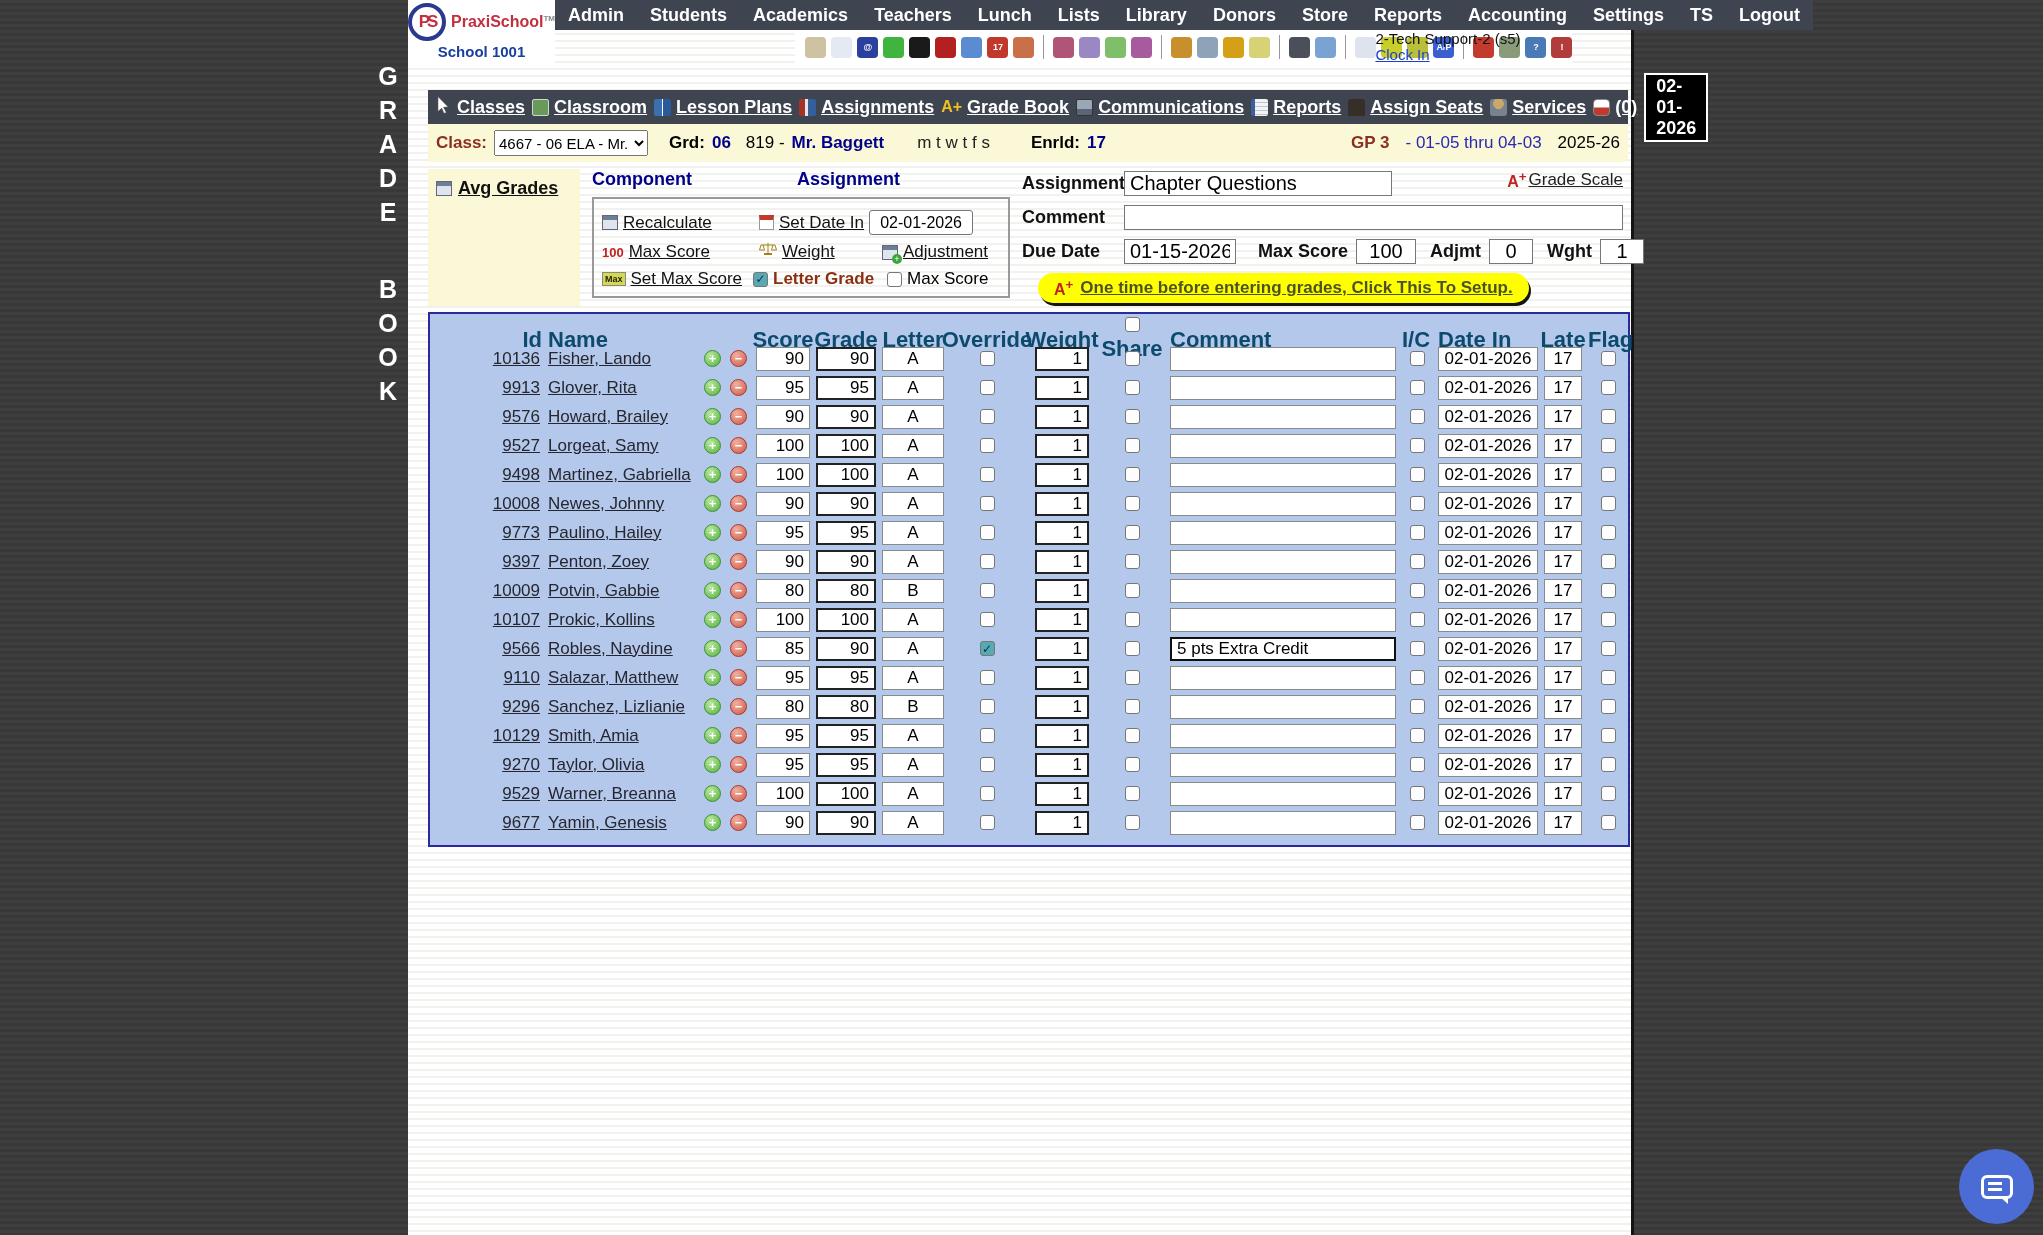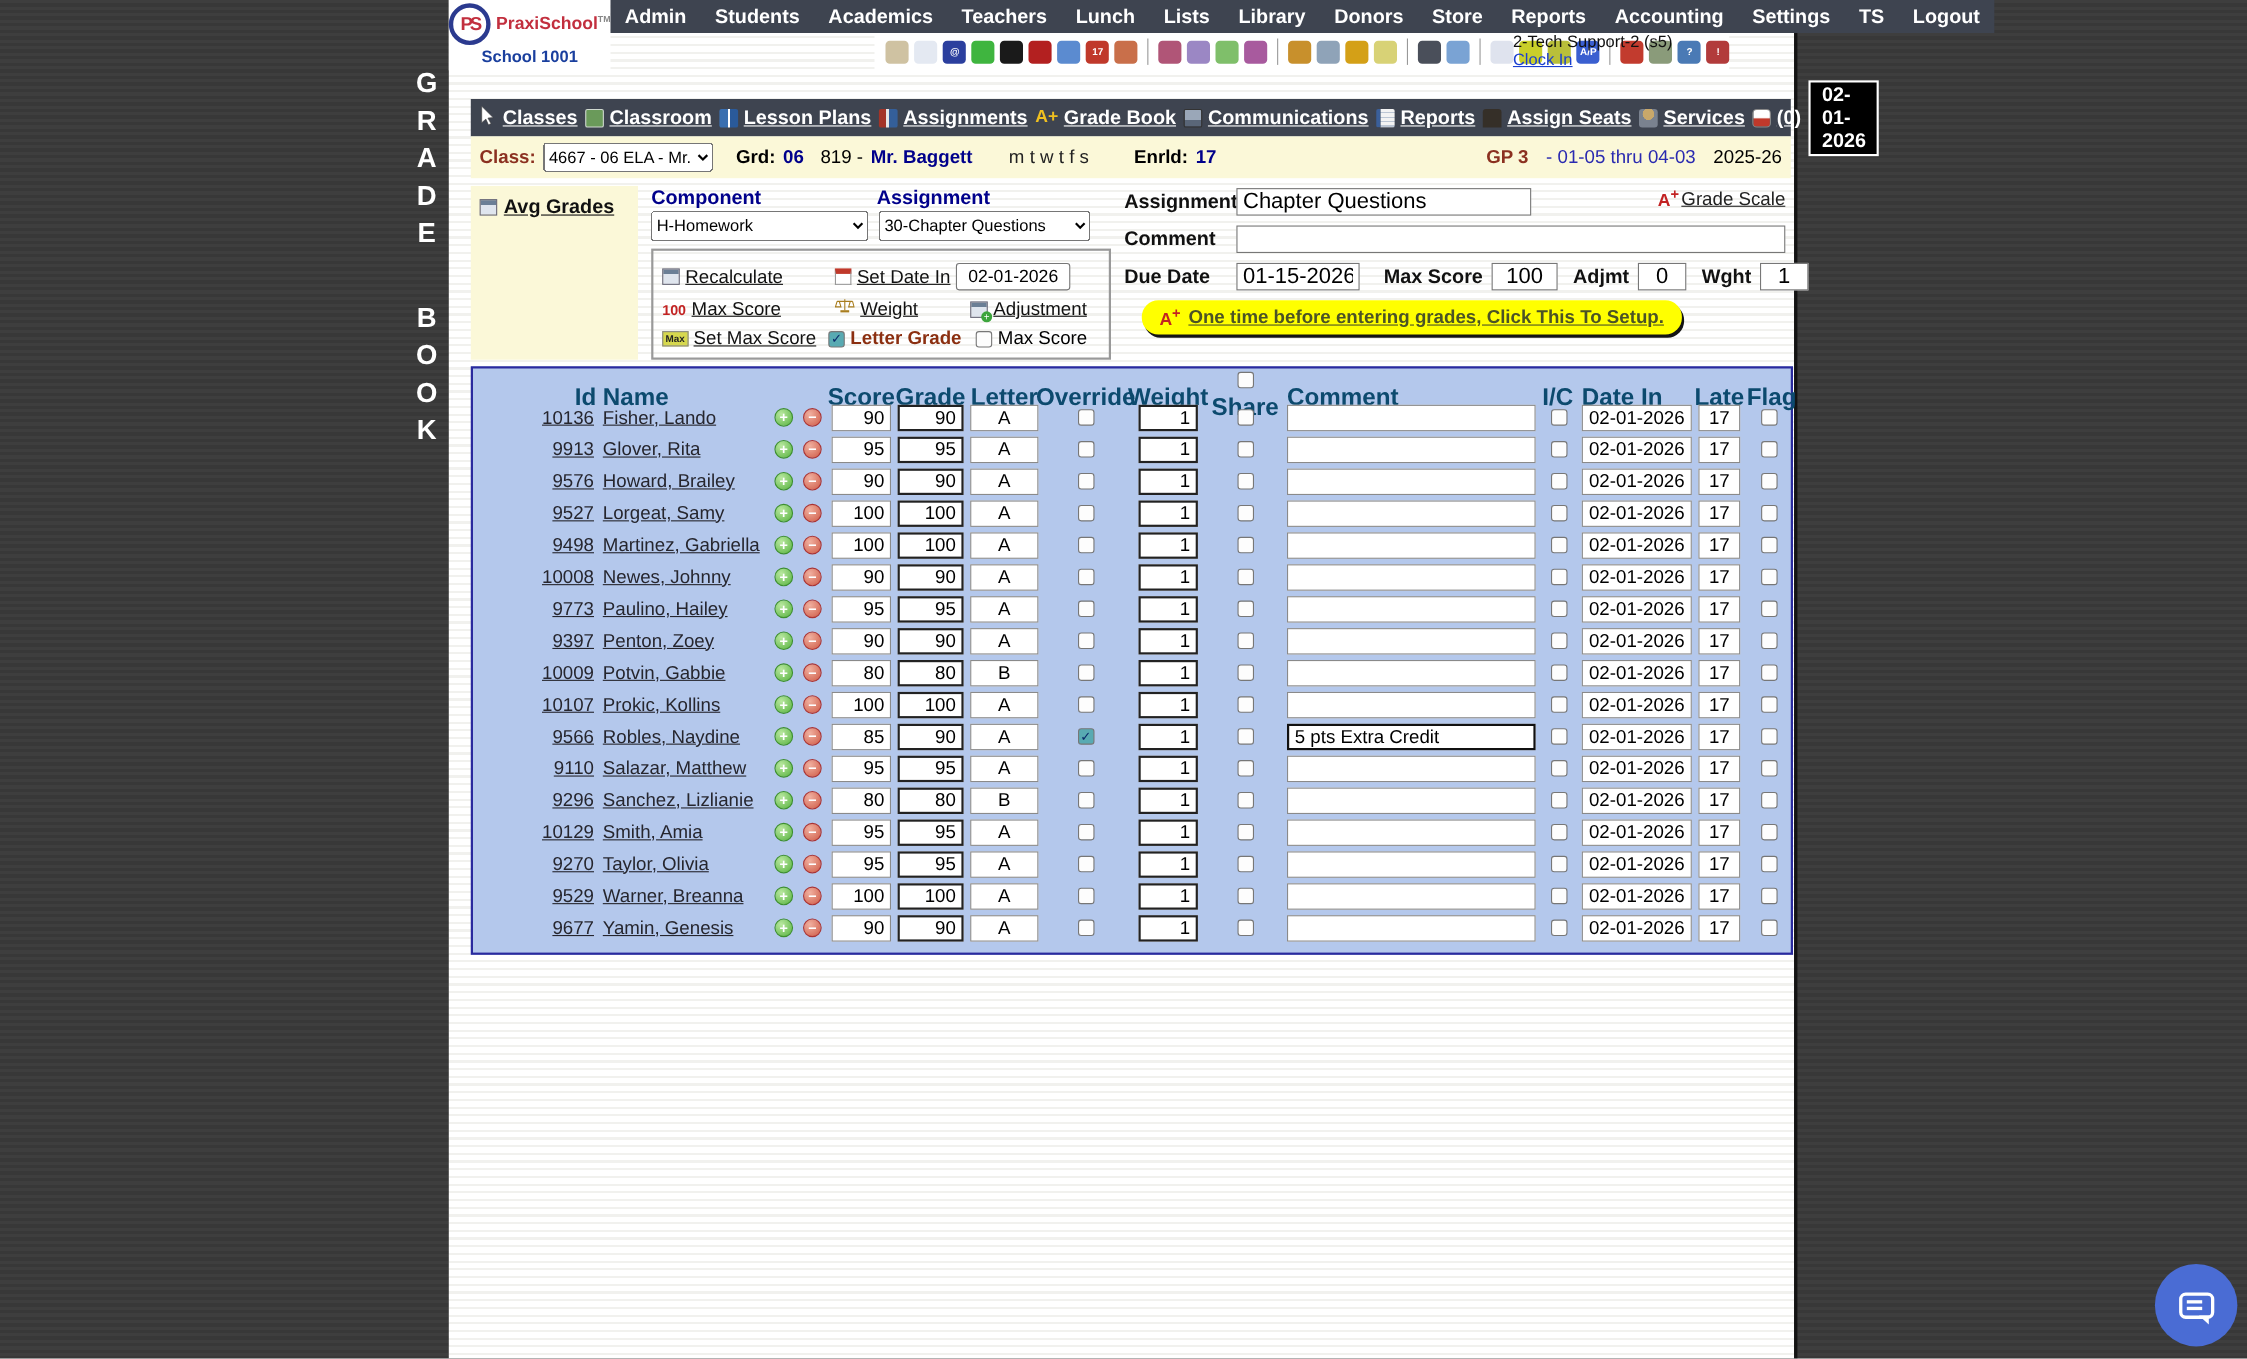--- a/index.html
+++ b/index.html
@@ -306,24 +306,20 @@
         <span class="ic-calc"></span>
         <span class="t">Avg Grades</span>
       </div>
     </div>
 
     <div class="component-panel">
       <div class="cp-headers">
         <span class="h1">Component</span>
         <span>Assignment</span>
       </div>
-      <div class="cp-selects">
-        <select class="sel-comp"><option>H-Homework</option></select>
-        <select class="sel-assign"><option>30-Chapter Questions</option></select>
-      </div>
       <div class="recalc-box">
         <div class="rb-row">
           <span class="rb-cell w150">
             <span class="ic-calc"></span>
             <span class="link">Recalculate</span>
           </span>
           <span class="rb-cell">
             <span class="ic-cal"></span>
             <span class="link">Set Date In</span>
             <input class="date-inp" value="02-01-2026" style="">

